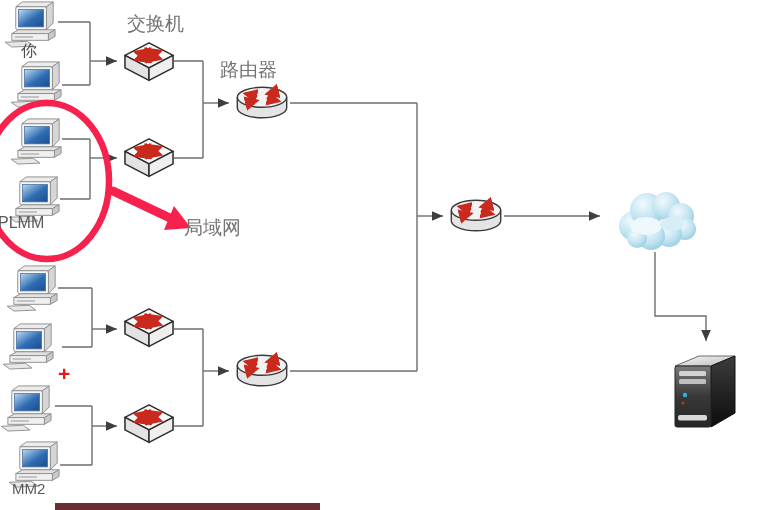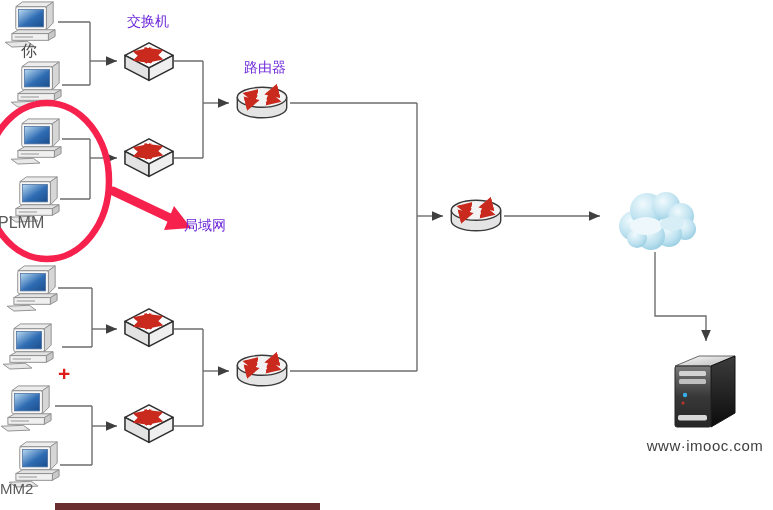--- a/index.html
+++ b/index.html
@@ -2,21 +2,21 @@
 <html><head>
 <meta charset="utf-8">
 <style>
   * { margin:0; padding:0; box-sizing:border-box; }
   html,body { background:#ffffff; }
   body { font-family:"Liberation Sans","DejaVu Sans",sans-serif; }
   .canvas { position:relative; width:773px; height:510px; background:#ffffff; overflow:hidden; }
   .wires, .overlay { position:absolute; left:0; top:0; pointer-events:none; }
   .node { position:absolute; }
   .lbl { position:absolute; white-space:nowrap; line-height:1.15; }
-  .lbl.pink { color:#6d28d9; font-size:14px; font-weight:400; }
+  .lbl.pink { color:#737373; font-size:19px; font-weight:400; }
   .lbl.dark { color:#4a4a4a; font-size:16px; }
   .lbl.gray { color:#5a5a5a; }
   .lbl.plus { color:#e01b1b; font-size:21px; font-weight:bold; }
   .lbl.domain { color:#3f3f3f; font-size:15px; width:130px; text-align:center; letter-spacing:0.5px; }
   .progress { position:absolute; left:55px; top:503px; width:265px; height:7px; background:#6b2e30; }
 </style>
 </head>
 <body>
 
 <div class="canvas">
@@ -196,23 +196,22 @@
       <use href="#icon-server"></use>
     </svg>
 
   <svg class="overlay" width="773" height="510">
     <ellipse cx="47" cy="181" rx="62" ry="78" fill="none" stroke="#f6224d" stroke-width="6.5"></ellipse>
     <line x1="113" y1="191" x2="170" y2="218" stroke="#f6224d" stroke-width="9" stroke-linecap="round"></line>
     <polygon points="191,228 164,230 174,206" fill="#f6224d"></polygon>
   </svg>
 
   <div class="lbl pink" style="left:127px;top:13px">交换机</div>
-  <div class="lbl pink" style="left:244px;top:59px">路由器</div>
+  <div class="lbl pink" style="left:220px;top:59px">路由器</div>
   <div class="lbl pink" style="left:184px;top:217px">局域网</div>
   <div class="lbl dark" style="left:21px;top:42px">你</div>
   <div class="lbl dark gray" style="left:-2px;top:214px">PLMM</div>
   <div class="lbl plus" style="left:58px;top:362px">+</div>
-  <div class="lbl dark gray" style="left:0;top:480px;font-size:15px">MM2</div>
-  <div class="lbl domain" style="left:640px;top:437px">www·imooc.com</div>
+  <div class="lbl dark gray" style="left:12px;top:480px;font-size:15px">MM2</div>
 
   <div class="progress"></div>
 
 </div>
 
 </body></html>

